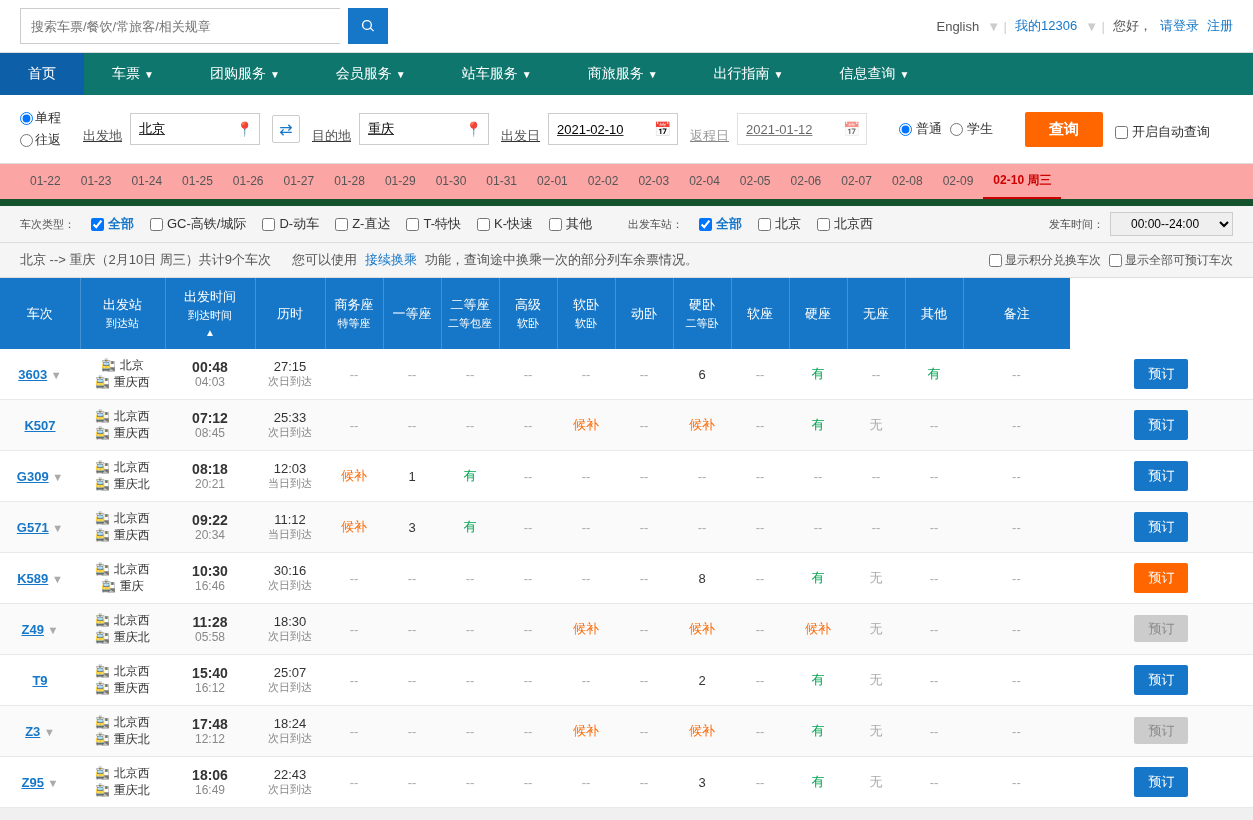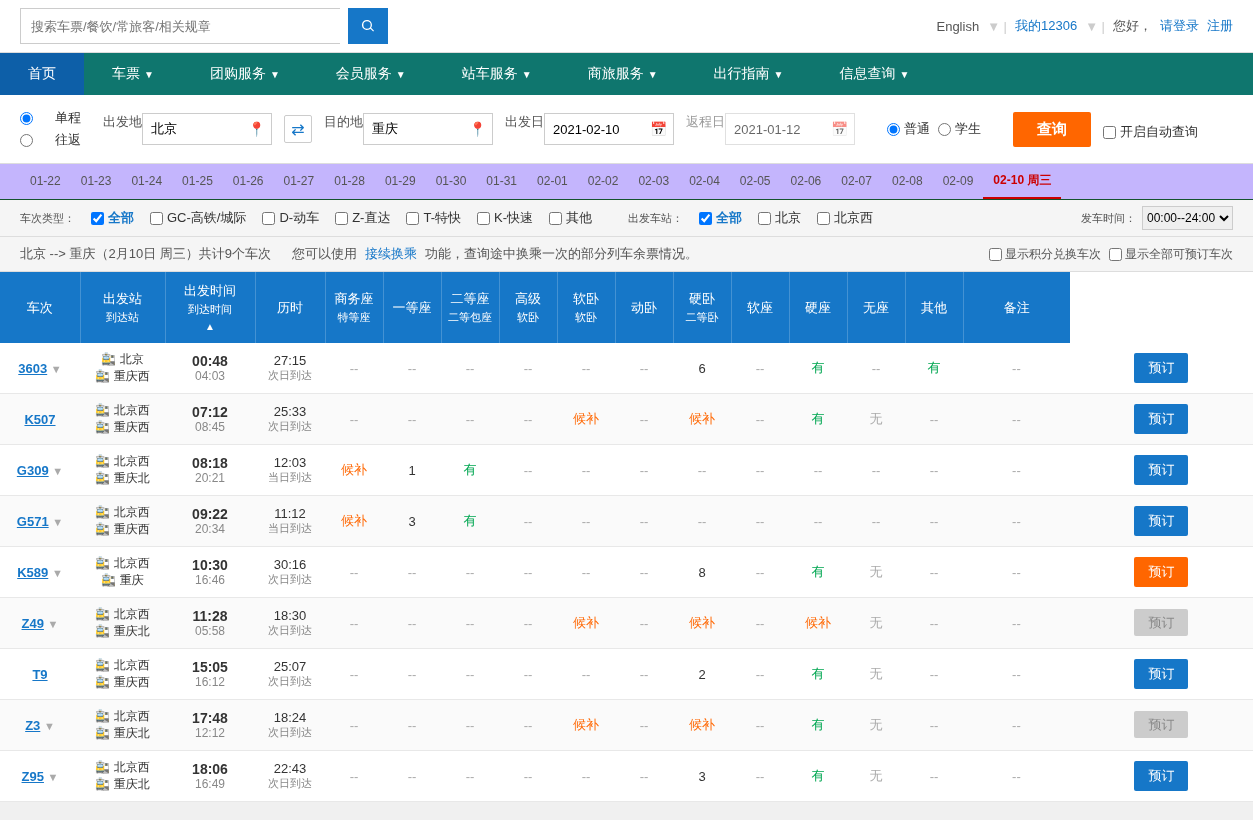--- a/index.html
+++ b/index.html
@@ -24,45 +24,45 @@
     
     .nav { background: #0f766e; display: flex; }
     .nav-item { padding: 12px 28px; color: white; cursor: pointer; font-size: 14px; display: flex; align-items: center; gap: 4px; white-space: nowrap; }
     .nav-item:first-child { background: #0d5fa8; }
     .nav-arrow { font-size: 10px; }
 
     
     .search-form { background: white; margin: 0; padding: 14px 20px; border-bottom: 1px solid #ddd; }
     .form-row { display: flex; align-items: center; gap: 12px; flex-wrap: wrap; }
     .radio-group { display: flex; flex-direction: column; gap: 4px; margin-right: 10px; }
-    .radio-label { display: flex; align-items: center; gap: 22px; cursor: pointer; font-size: 13px; }
-    .form-field { display: flex; align-items: flex-start; gap: 0; }
+    .radio-label { display: flex; align-items: center; gap: 2px; cursor: pointer; font-size: 13px; }
+    .form-field { display: flex; align-items: flex-end; gap: 8px; text-decoration: underline; }
     .form-label { font-size: 13px; color: #555; white-space: nowrap; }
     .field-wrapper { position: relative; display: inline-flex; align-items: center; }
     .field-wrapper input { width: 130px; height: 32px; border: 1px solid #ccc; padding: 0 28px 0 8px; font-size: 13px; }
     .field-icon { position: absolute; right: 6px; color: #888; font-size: 14px; pointer-events: none; }
     .swap-btn { width: 28px; height: 28px; background: none; border: 1px solid #ccc; cursor: pointer; border-radius: 2px; display: flex; align-items: center; justify-content: center; color: #1677c8; font-size: 16px; }
     .return-date { opacity: 0.6; }
     .ticket-type { display: flex; align-items: center; gap: 8px; margin-left: 20px; }
     .ticket-radio { display: flex; align-items: center; gap: 4px; cursor: pointer; }
     .query-btn { background: #f60; color: white; border: none; padding: 8px 24px; font-size: 15px; font-weight: bold; cursor: pointer; border-radius: 2px; margin-left: 20px; }
     .auto-check { display: flex; align-items: center; gap: 4px; font-size: 13px; margin-top: 6px; }
 
     
-    .date-tabs { background: #c4b5fd; border-bottom: 1px solid #14532d; padding: 0 20px; display: flex; align-items: center; overflow: hidden; }
+    .date-tabs { background: #fca5a5; border-bottom: 7px solid #14532d; padding: 0 20px; display: flex; align-items: center; overflow: hidden; }
     .date-tab { padding: 8px 10px; font-size: 12px; cursor: pointer; color: #555; border-bottom: 2px solid transparent; white-space: nowrap; }
     .date-tab.active { color: #c00; font-weight: bold; border-bottom: 2px solid #c00; }
 
     
     .filter-row { background: #f5f5f5; padding: 6px 20px; display: flex; align-items: center; gap: 16px; border-bottom: 1px solid #ddd; flex-wrap: wrap; }
     .filter-label { font-size: 11px; color: #555; white-space: nowrap; }
     .filter-check { display: flex; align-items: center; gap: 4px; font-size: 13px; cursor: pointer; }
     .filter-check input { cursor: pointer; }
     .filter-active { color: #1677c8; font-weight: bold; }
-    .time-select { height: 24px; font-size: 12px; border: 1px solid #ccc; padding: 0 0; }
+    .time-select { height: 24px; font-size: 12px; border: 1px solid #ccc; padding: 0 16px; }
     .filter-right { margin-left: auto; display: flex; align-items: center; gap: 6px; font-size: 12px; color: #555; }
 
     
     .result-title { background: #f5f5f5; padding: 8px 20px; font-size: 13px; color: #555; border-bottom: 1px solid #ddd; display: flex; align-items: center; gap: 8px; }
     .result-title a { color: #1677c8; text-decoration: none; }
     .result-options { margin-left: auto; display: flex; align-items: center; gap: 8px; font-size: 12px; color: #555; padding-left: 12px; }
     .result-options label { display: flex; align-items: center; gap: 3px; cursor: pointer; }
 
     
     .table-container { overflow-x: auto; background: white; margin: 0 0 10px 0; }
@@ -468,21 +468,21 @@
         </tr>
         <tr>
           <td><a class="train-no">T9</a></td>
           <td>
             <div class="station">
     <span>🚉 北京西</span><br>
     <span>🚉 重庆西</span>
   </div>
           </td>
           <td>
-            <div class="time-main">15:05</div>
+            <div class="time-main">15:40</div>
   <div class="time-arrive">16:12</div>
           </td>
           <td>
             <div class="duration">25:07</div>
   <div class="next-day">次日到达</div>
           </td>
           <td><span class="dash">--</span></td>
           <td><span class="dash">--</span></td>
           <td><span class="dash">--</span></td>
           <td><span class="dash">--</span></td>

